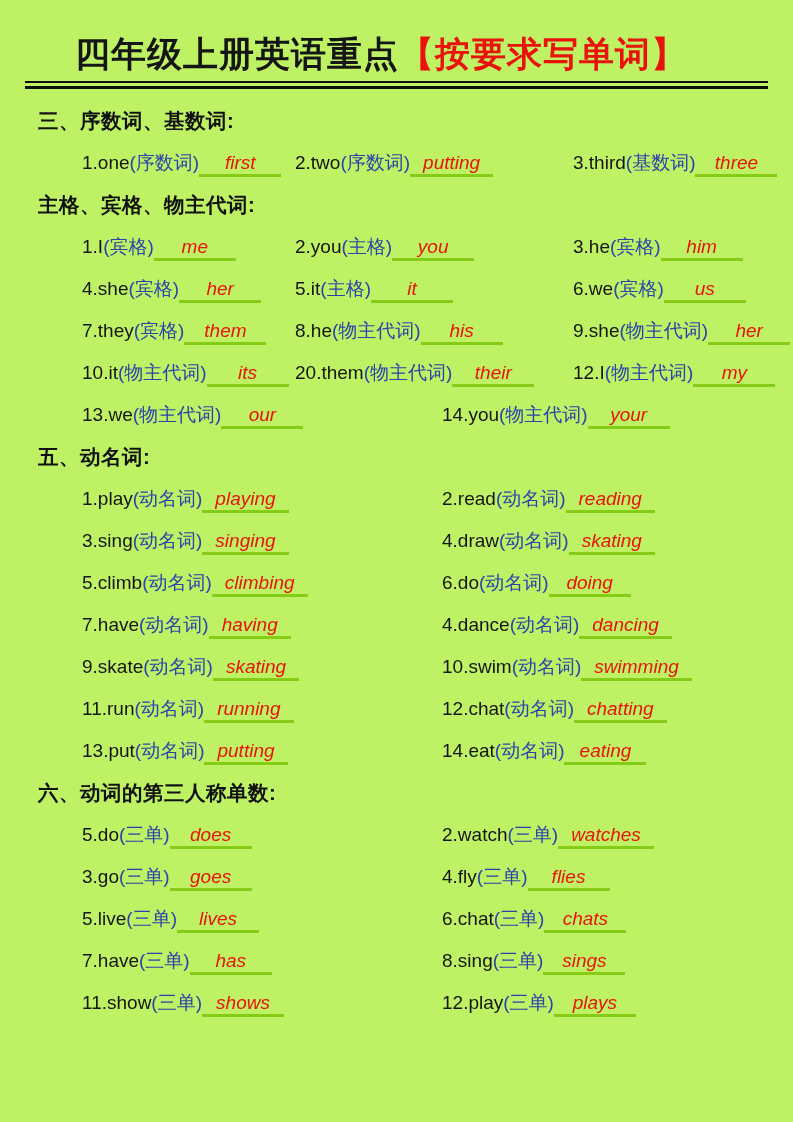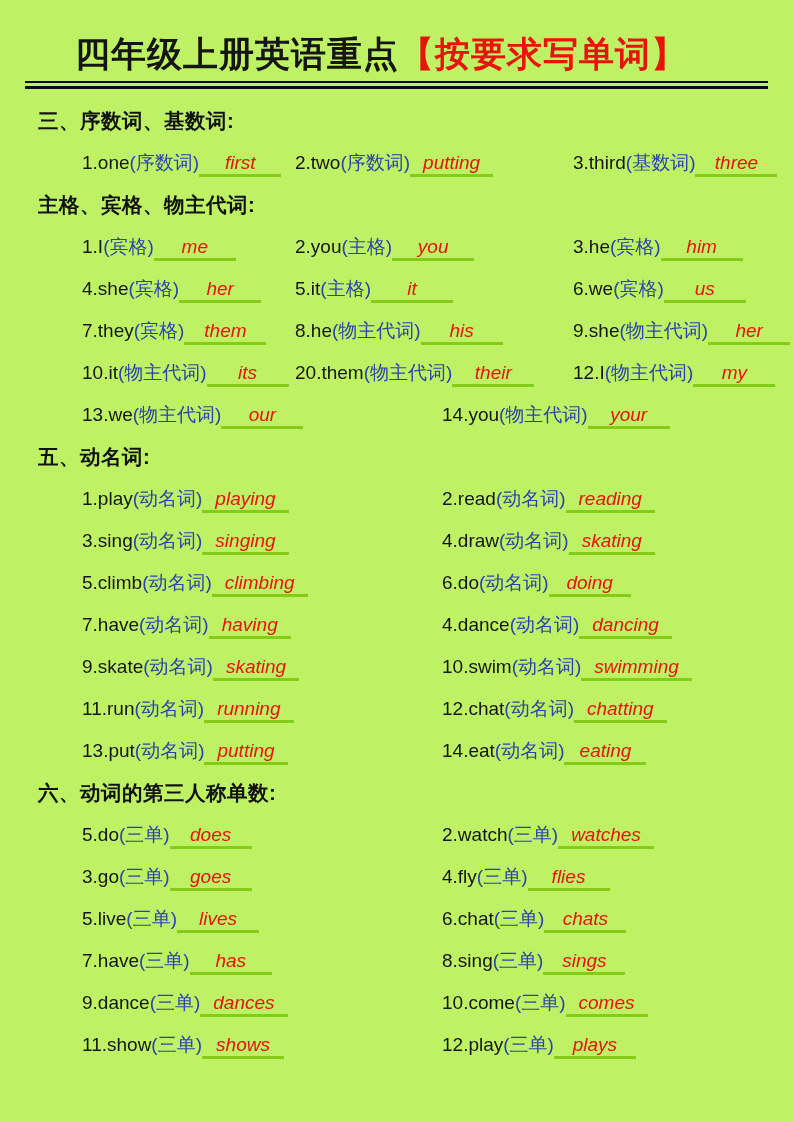--- a/index.html
+++ b/index.html
@@ -140,21 +140,17 @@
       </div>
       <div class="line cols2">
         <span class="item"><span class="label">5.live</span><span class="cn">(三单)</span><span class="blank"><span class="ans">lives</span></span></span>
         <span class="item"><span class="label">6.chat</span><span class="cn">(三单)</span><span class="blank"><span class="ans">chats</span></span></span>
       </div>
       <div class="line cols2">
         <span class="item"><span class="label">7.have</span><span class="cn">(三单)</span><span class="blank"><span class="ans">has</span></span></span>
         <span class="item"><span class="label">8.sing</span><span class="cn">(三单)</span><span class="blank"><span class="ans">sings</span></span></span>
       </div>
       <div class="line cols2">
-        <span class="item"><span class="label">9.dance</span><span class="cn">(三单)</span><span class="blank"><span class="ans">dances</span></span></span>
-        <span class="item"><span class="label">10.come</span><span class="cn">(三单)</span><span class="blank"><span class="ans">comes</span></span></span>
-      </div>
-      <div class="line cols2">
         <span class="item"><span class="label">11.show</span><span class="cn">(三单)</span><span class="blank"><span class="ans">shows</span></span></span>
         <span class="item"><span class="label">12.play</span><span class="cn">(三单)</span><span class="blank"><span class="ans">plays</span></span></span>
       </div>
     </main>
 </div>
 
 </body></html>

